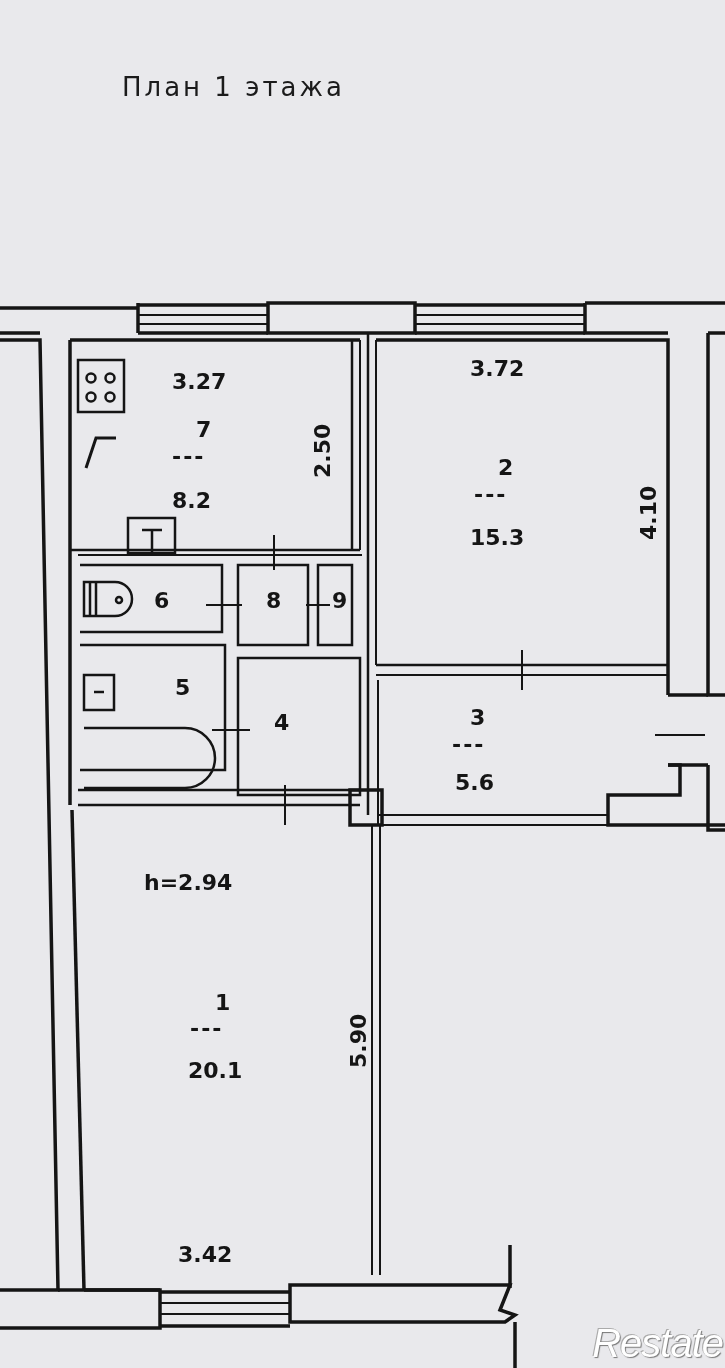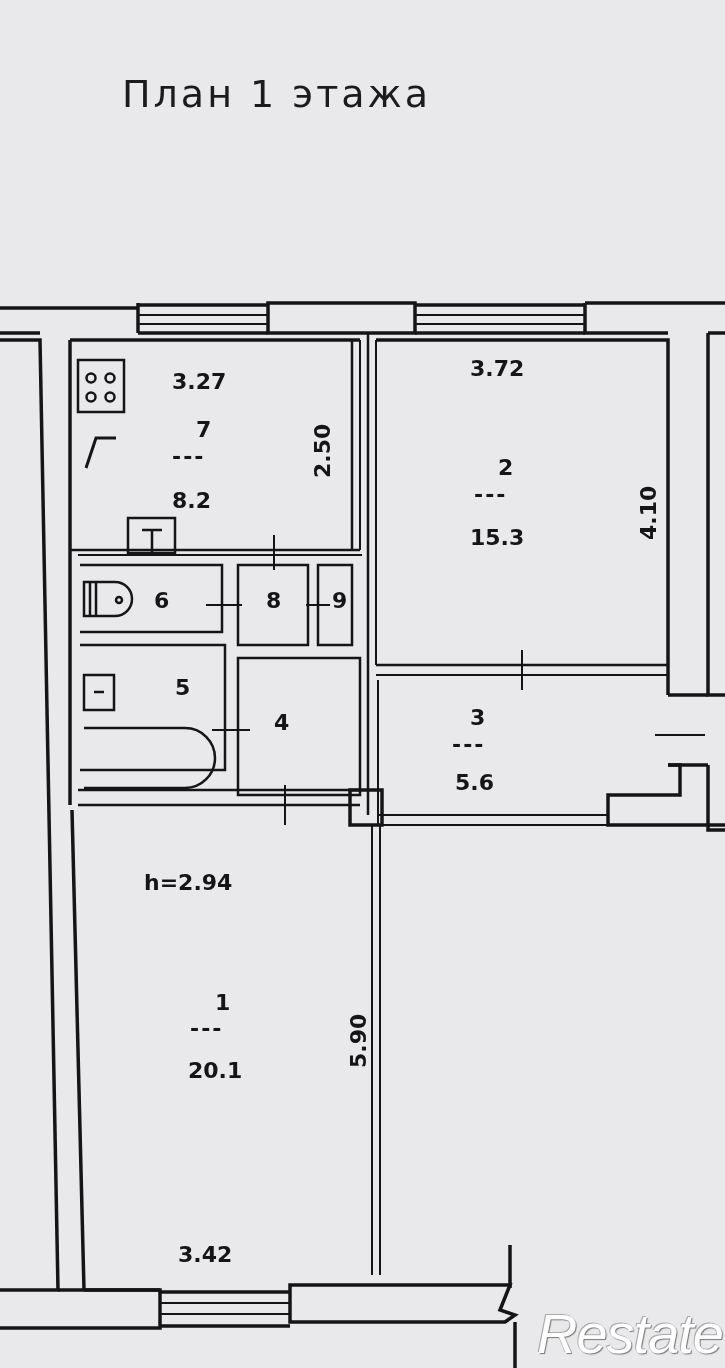--- a/index.html
+++ b/index.html
@@ -1,23 +1,23 @@
 <!DOCTYPE html>
 <html><head>
 <meta charset="utf-8">
 <style>
   html, body { margin:0; padding:0; }
   body { width:725px; height:1368px; background:#e9e9ec; overflow:hidden; position:relative;
          font-family:"DejaVu Sans", "Liberation Sans", sans-serif; }
-  .title { position:absolute; left:122px; top:72px; font-size:38px; letter-spacing:3px; color:#1b1b1b;
+  .title { position:absolute; left:122px; top:72px; font-size:26px; letter-spacing:3px; color:#1b1b1b;
            font-family:"DejaVu Sans", sans-serif; }
   svg { position:absolute; left:0; top:0; }
   .lbl { font-family:"DejaVu Sans", sans-serif; font-weight:bold; fill:#151515; }
   .wm { position:absolute; right:2px; bottom:2px; font-family:"Liberation Sans", sans-serif; font-style:italic;
-        font-size:56px; color:#ffffff; letter-spacing:-1px;
+        font-size:40px; color:#ffffff; letter-spacing:-1px;
         text-shadow: 1px 1px 1px #777, -1px -1px 0 #aaa; }
 </style>
 </head>
 <body>
 
 <div class="title">План 1 этажа</div>
 
 <svg width="725" height="1368" viewBox="0 0 725 1368">
   <g stroke="#151515" fill="none" stroke-width="3.5">
 

